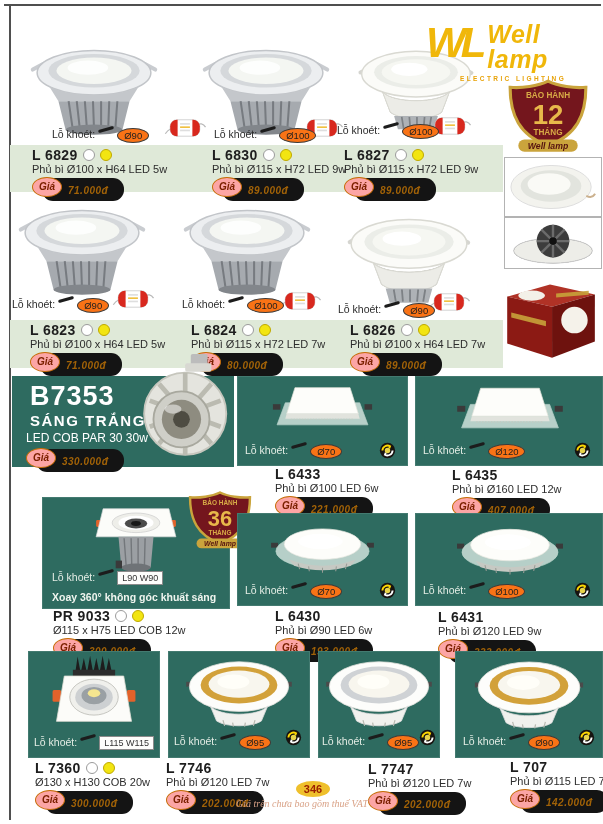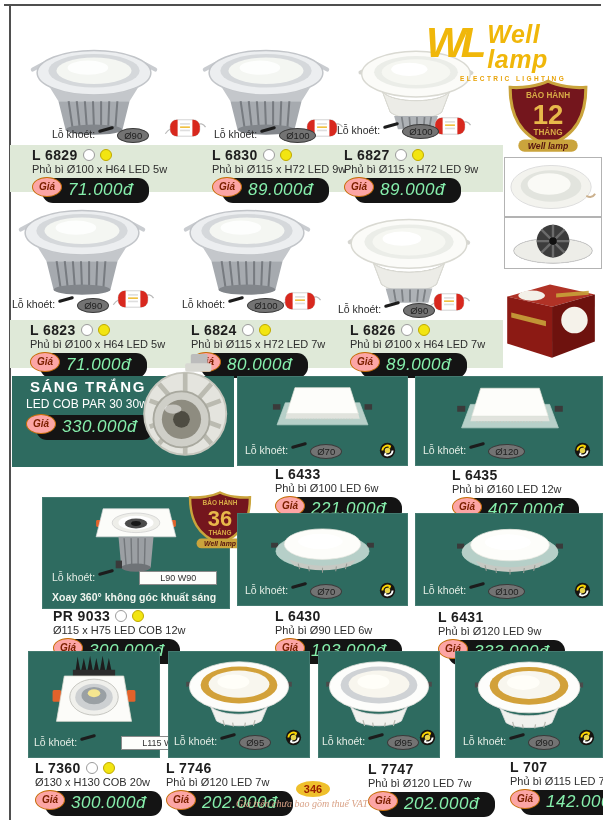--- a/index.html
+++ b/index.html
@@ -22,35 +22,35 @@
   .pinfo{position:absolute;display:flex;flex-direction:column;align-items:flex-start;}
   .code-row{display:flex;align-items:center;gap:5px;height:15px;}
   .code{font-weight:bold;font-size:14px;color:#1e1e1e;letter-spacing:.4px;white-space:nowrap;}
   .dot{display:inline-block;width:10px;height:10px;border-radius:50%;}
   .dot.white{background:#ffffff;border:1px solid #9b9b9b;}
   .dot.yellow{background:#f2e511;border:1px solid #bfa900;}
   .desc{font-size:11px;color:#2d2d2d;margin-top:1px;white-space:nowrap;}
 
   .price{position:relative;display:inline-block;background:#141414;border-radius:11px;
          padding:2px 16px 3px 26px;margin-top:3px;margin-left:10px;}
-  .price .val{color:#86efac;font-weight:normal;font-style:italic;font-size:17px;
+  .price .val{color:#a16207;font-weight:bold;font-style:italic;font-size:10px;
               letter-spacing:.5px;white-space:nowrap;}
   .gia{position:absolute;left:-10px;top:-1px;background:#fca5a5;border:1px solid #c56d07;
        border-radius:50%;padding:4px 6px 4px;font-size:10px;font-weight:bold;font-style:italic;
        color:#7c2000;line-height:1;}
 
   
   .cut{position:absolute;display:flex;gap:3px;font-size:10.5px;white-space:nowrap;}
   .cut.dark{color:#2b2b2b;}
   .cut.light{color:#e4ede5;}
   .pen{display:inline-block;width:16px;height:3px;background:#1c1c1c;border-radius:2px;
        transform:rotate(-16deg);}
-  .cut-oval{background:#737373;border:1.5px solid #3a3a3a;border-radius:50%;padding:1px 6px;
+  .cut-oval{background:#f97316;border:1.5px solid #3a3a3a;border-radius:50%;padding:1px 6px;
             font-size:9.5px;color:#1e1e1e;}
-  .cut-rect{background:#fdfdfb;border:1px solid #8a8a8a;padding:1px 20px;font-size:9px;color:#333;margin-left:22px;}
+  .cut-rect{background:#fdfdfb;border:1px solid #8a8a8a;padding:1px 4px;font-size:9px;color:#333;}
 
   .rot-note{position:absolute;font-size:10.5px;font-weight:bold;color:#f0f5ef;white-space:nowrap;}
 
   
   .featured{position:absolute;left:12px;top:376px;width:222px;height:91px;background:#2e6b60;color:#fff;}
   .f-code{font-size:27px;font-weight:bold;letter-spacing:1px;margin:7px 0 0 18px;line-height:1;}
   .f-line1{font-size:15px;font-weight:bold;letter-spacing:1.5px;margin:3px 0 0 18px;line-height:1.1;}
   .f-line2{font-size:12px;margin:2px 0 0 14px;line-height:1.1;}
   .featured .price{margin-left:24px;margin-top:4px;}
 
@@ -399,20 +399,21 @@
   <div class="frame" style="left:504px;top:217px;width:96px;height:50px">
     <svg width="94" height="46" viewBox="0 0 96 48">
         <use href="#sym-photo-back"></use>
       </svg>
   </div>
   <svg class="abs" style="left:497px;top:274px" width="106" height="86" viewBox="0 0 104 84">
       <use href="#sym-redbox"></use>
     </svg>
 
   <div class="featured">
+    <div class="f-code">B7353</div>
     <div class="f-line1">SÁNG TRẮNG</div>
     <div class="f-line2">LED COB PAR 30 30w</div>
     <div class="price">
       <span class="gia">Giá</span>
       <span class="val">330.000đ</span>
     </div>
   </div>
   <svg class="abs" style="left:136px;top:354px" width="104" height="112" viewBox="0 0 110 120">
       <use href="#sym-par30"></use>
     </svg>

